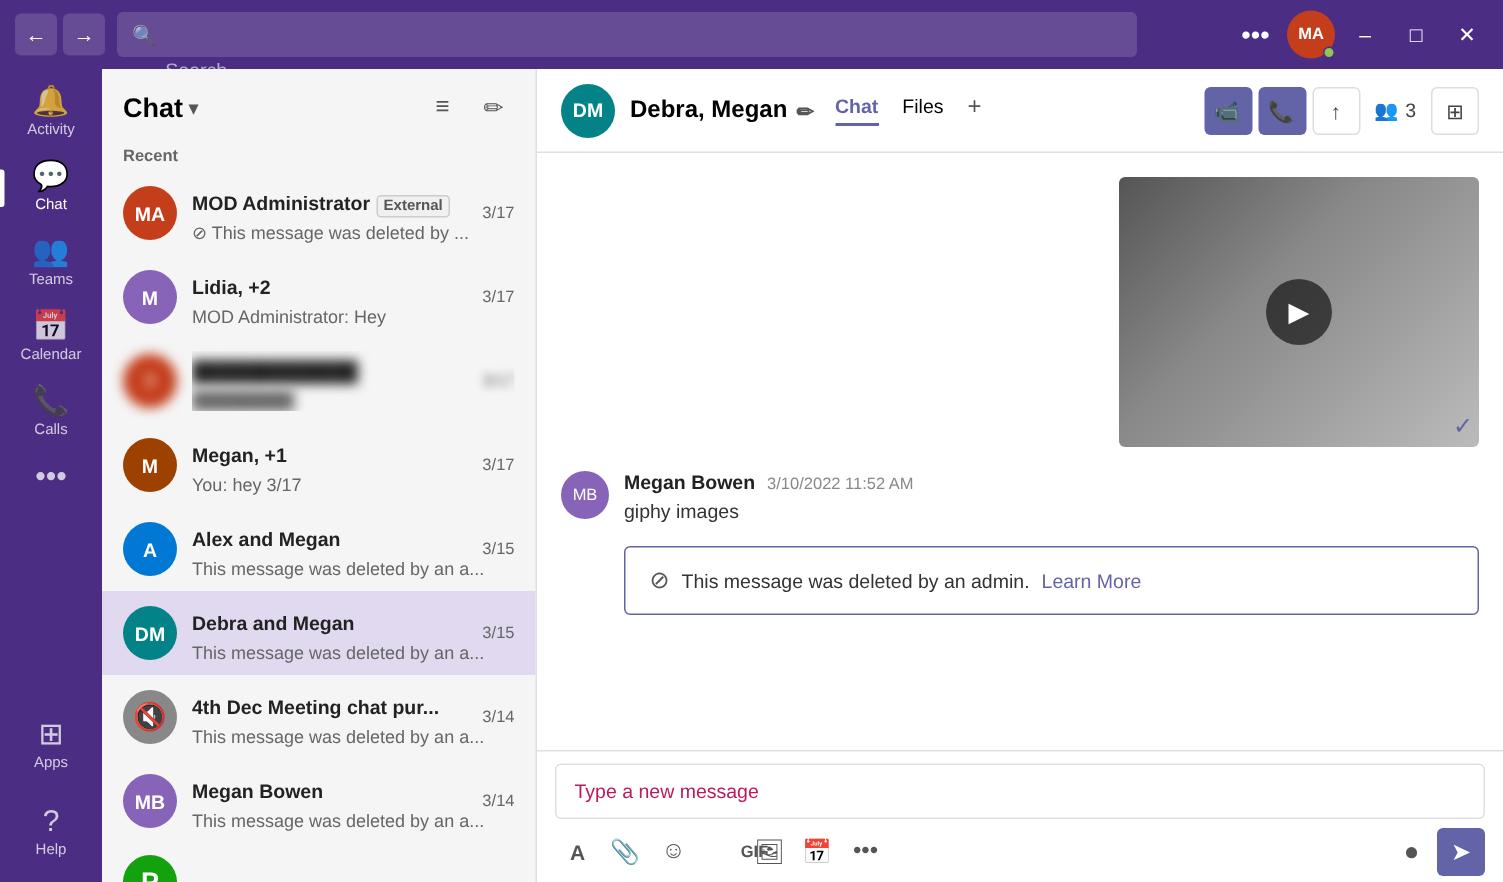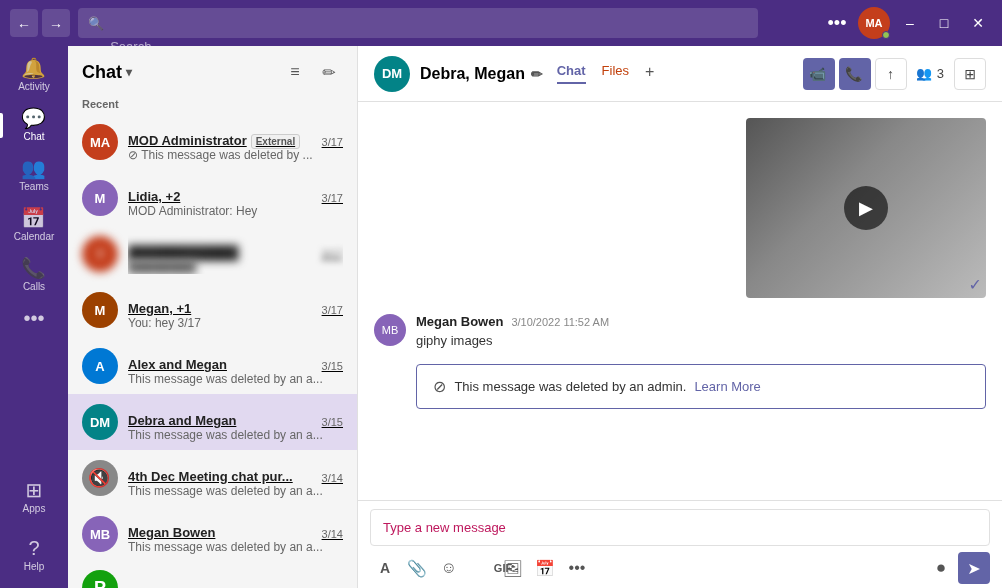--- a/index.html
+++ b/index.html
@@ -178,21 +178,21 @@
       border-radius: 50%;
       flex-shrink: 0;
       display: flex; align-items: center; justify-content: center;
       font-size: 13px;
       font-weight: 600;
       color: #fff;
       position: relative;
     }
     .chat-item-avatar.blurred { filter: blur(4px); }
     .chat-item-content { flex: 1; overflow: hidden; }
-    .chat-item-top { display: flex; justify-content: space-between; align-items: flex-end; text-decoration: underline; }
+    .chat-item-top { display: flex; justify-content: space-between; align-items: center; }
     .chat-item-name { font-size: 13px; font-weight: 600; color: #222; }
     .chat-item-time { font-size: 11px; color: #666; flex-shrink: 0; margin-top: 14px; }
     .chat-item-preview { font-size: 12px; color: #666; white-space: nowrap; overflow: hidden; text-overflow: ellipsis; }
     .chat-item-preview.blurred { filter: blur(4px); }
     .external-badge {
       font-size: 10px;
       background: #f0f0f0;
       border: 1px solid #ccc;
       border-radius: 3px;
       padding: 1px 4px;
@@ -240,21 +240,21 @@
     }
     .contact-name {
       font-size: 16px;
       font-weight: 600;
       display: flex; align-items: center; gap: 6px;
     }
     .edit-icon { font-size: 14px; color: #555; cursor: pointer; }
     .header-tabs { display: flex; gap: 16px; margin-left: 4px; }
     .header-tab {
       font-size: 13px;
-      color: #c2410c;
+      color: #000000;
       cursor: pointer;
       padding-bottom: 4px;
       border-bottom: 2px solid transparent;
     }
     .header-tab.active {
       color: #6264a7;
       border-bottom: 2px solid #6264a7;
       font-weight: 600;
     }
     .header-tab-add {

